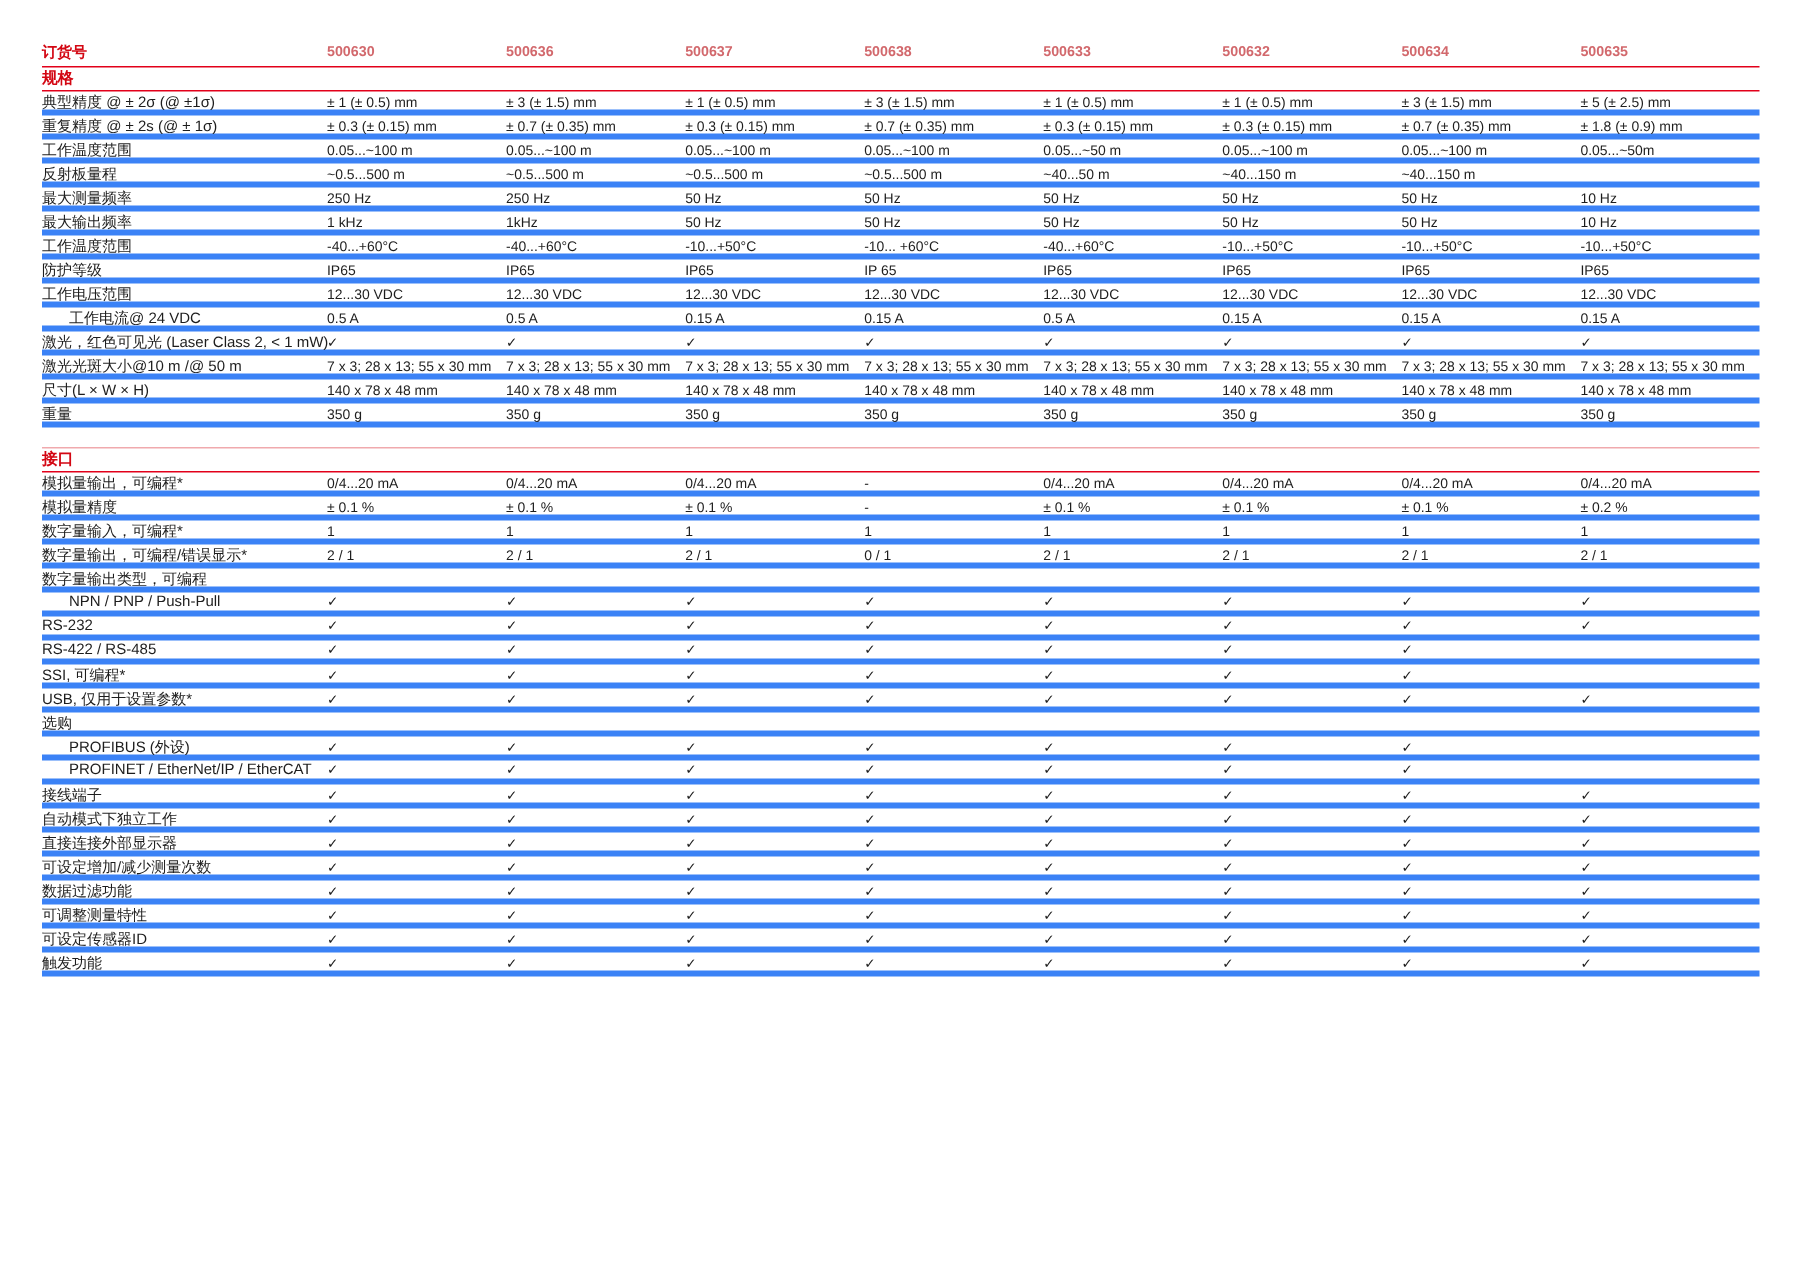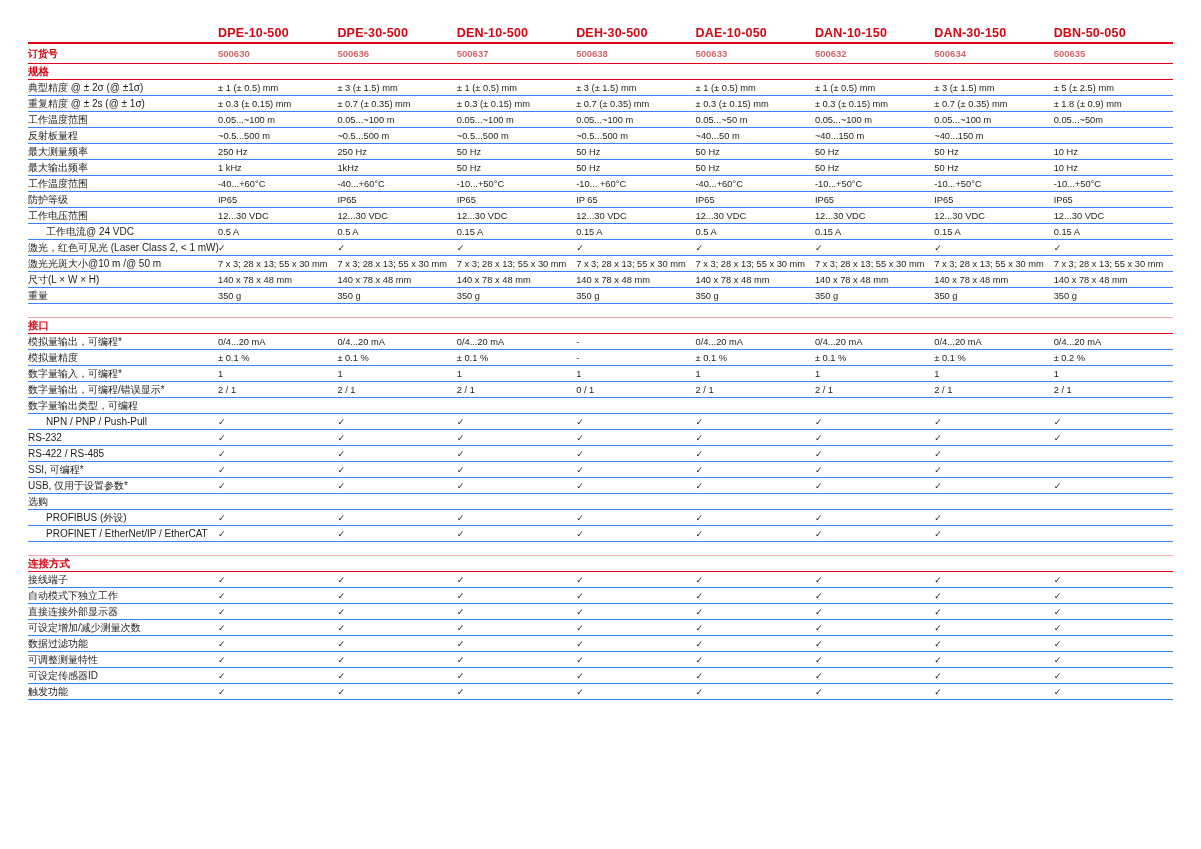--- a/index.html
+++ b/index.html
@@ -10,45 +10,34 @@
 
   .grid-row { display:grid; grid-template-columns:190px repeat(8,1fr); align-items:center; }
 
   .header-row { height:19px; border-bottom:2px solid #e2001a; align-items:end; }
   .product-name { font-size:12.5px; font-weight:bold; color:#d30713; letter-spacing:.2px; white-space:nowrap; padding-bottom:2px; }
 
   .order-row { height:20px; border-bottom:1px solid #e2001a; }
   .order-label { font-size:10px; font-weight:bold; color:#d30713; white-space:nowrap; }
   .order-no { font-size:9.5px; color:#d2686c; white-space:nowrap;font-weight:bold; }
 
-  .section-header { height:16px; border-bottom:1.5px solid #e2001a; display:flex; align-items:flex-end; }
+  .section-header { height:16px; border-bottom:1.5px solid #e2001a; display:flex; align-items:flex-start; }
   .section-header.gap { margin-top:13px; border-top:1px solid #f0a9ad; height:17px; }
   .section-title { font-size:10.5px; font-weight:bold; color:#d30713; white-space:nowrap; }
 
-  .data-row { height:16px; border-bottom:1px solid #3b82f6; }
+  .data-row { height:16px; border-bottom:4px solid #3b82f6; }
   .label-cell { font-size:10px; white-space:nowrap; overflow:visible; }
   .label-cell.indent { padding-left:18px; }
   .value-cell { font-size:9.3px; white-space:nowrap; }
   .value-cell.check { font-size:9px; }
 </style>
 </head>
 <body>
 
 <div class="table-wrap" id="spec-table">
-    <div class="grid-row header-row">
-      <div class="label-cell"></div>
-      <div class="product-name">DPE-10-500</div>
-      <div class="product-name">DPE-30-500</div>
-      <div class="product-name">DEN-10-500</div>
-      <div class="product-name">DEH-30-500</div>
-      <div class="product-name">DAE-10-050</div>
-      <div class="product-name">DAN-10-150</div>
-      <div class="product-name">DAN-30-150</div>
-      <div class="product-name">DBN-50-050</div>
-    </div>
     <div class="grid-row order-row">
       <div class="label-cell order-label">订货号</div>
       <div class="order-no">500630</div>
       <div class="order-no">500636</div>
       <div class="order-no">500637</div>
       <div class="order-no">500638</div>
       <div class="order-no">500633</div>
       <div class="order-no">500632</div>
       <div class="order-no">500634</div>
       <div class="order-no">500635</div>
@@ -349,23 +338,20 @@
       <div class="label-cell indent">PROFINET / EtherNet/IP / EtherCAT</div>
       <div class="value-cell check">✓</div>
       <div class="value-cell check">✓</div>
       <div class="value-cell check">✓</div>
       <div class="value-cell check">✓</div>
       <div class="value-cell check">✓</div>
       <div class="value-cell check">✓</div>
       <div class="value-cell check">✓</div>
       <div class="value-cell"></div>
     </div>
-    <div class="section-header gap">
-      <div class="section-title">连接方式</div>
-    </div>
     <div class="grid-row data-row">
       <div class="label-cell">接线端子</div>
       <div class="value-cell check">✓</div>
       <div class="value-cell check">✓</div>
       <div class="value-cell check">✓</div>
       <div class="value-cell check">✓</div>
       <div class="value-cell check">✓</div>
       <div class="value-cell check">✓</div>
       <div class="value-cell check">✓</div>
       <div class="value-cell check">✓</div>

